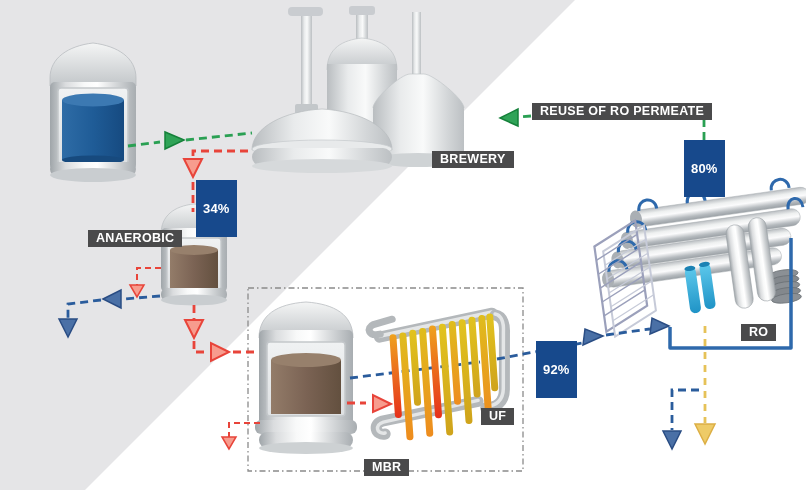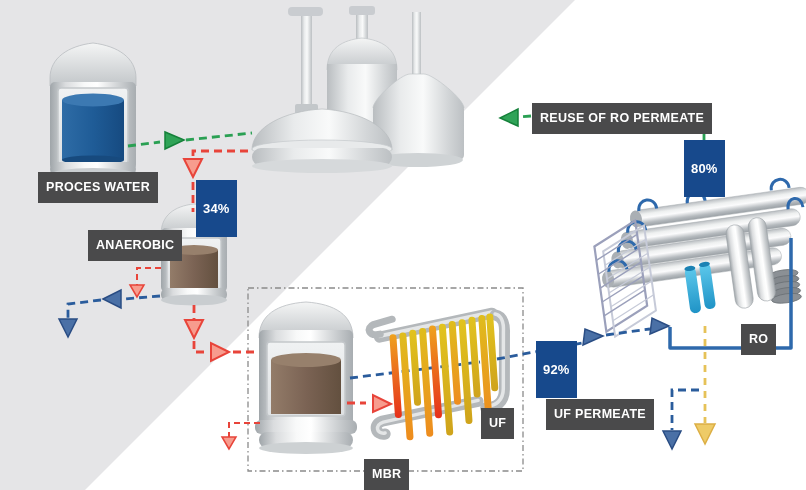--- a/index.html
+++ b/index.html
@@ -4,21 +4,21 @@
 <style>
   html,body{margin:0;padding:0;background:#fff;}
   .stage{
     position:relative;width:806px;height:490px;overflow:hidden;background:#ffffff;
     font-family:"Liberation Sans",sans-serif;
   }
   .stage svg{position:absolute;left:0;top:0;}
   .lbl{
     position:absolute;background:#4a4a4b;color:#fff;
     font-size:12.5px;font-weight:700;line-height:1;letter-spacing:.3px;
-    padding:9px 8px;white-space:nowrap;
+    padding:2px 8px;white-space:nowrap;
   }
   .badge{
     position:absolute;background:#17498c;color:#fff;
     font-size:13px;font-weight:700;line-height:1;letter-spacing:.2px;
     padding:22px 7px;white-space:nowrap;
   }
 </style>
 </head>
 <body>
 
@@ -285,24 +285,23 @@
     <path d="M699 390 L672 390 L672 430" stroke="#2a5c9c" stroke-width="2.8" stroke-dasharray="8 5" fill="none"></path>
     <polygon points="672,449 663,431 681,431" fill="#4a70a6" stroke="#2a4d84" stroke-width="1.5"></polygon>
   </g>
 
   <g>
     <path d="M705 326 L705 423" stroke="#e6c258" stroke-width="2.8" stroke-dasharray="7 6" fill="none"></path>
     <polygon points="705,444 695,424 715,424" fill="#eecb67" stroke="#dcaf45" stroke-width="1.5"></polygon>
   </g>
 </svg>
 
-<div class="lbl" style="left:38px;top:172px">PROCES WATER</div>
 <div class="badge" style="left:196px;top:180px">34%</div>
+<div class="lbl" style="left:432px;top:151px">BREWERY</div>
 <div class="lbl" style="left:88px;top:230px">ANAEROBIC</div>
 <div class="lbl" style="left:364px;top:459px">MBR</div>
 <div class="lbl" style="left:481px;top:408px">UF</div>
 <div class="lbl" style="left:741px;top:324px">RO</div>
 <div class="badge" style="left:536px;top:341px">92%</div>
-<div class="lbl" style="left:546px;top:399px">UF PERMEATE</div>
 <div class="badge" style="left:684px;top:140px">80%</div>
 <div class="lbl" style="left:532px;top:103px">REUSE OF RO PERMEATE</div>
 
 </div>
 
 </body></html>

